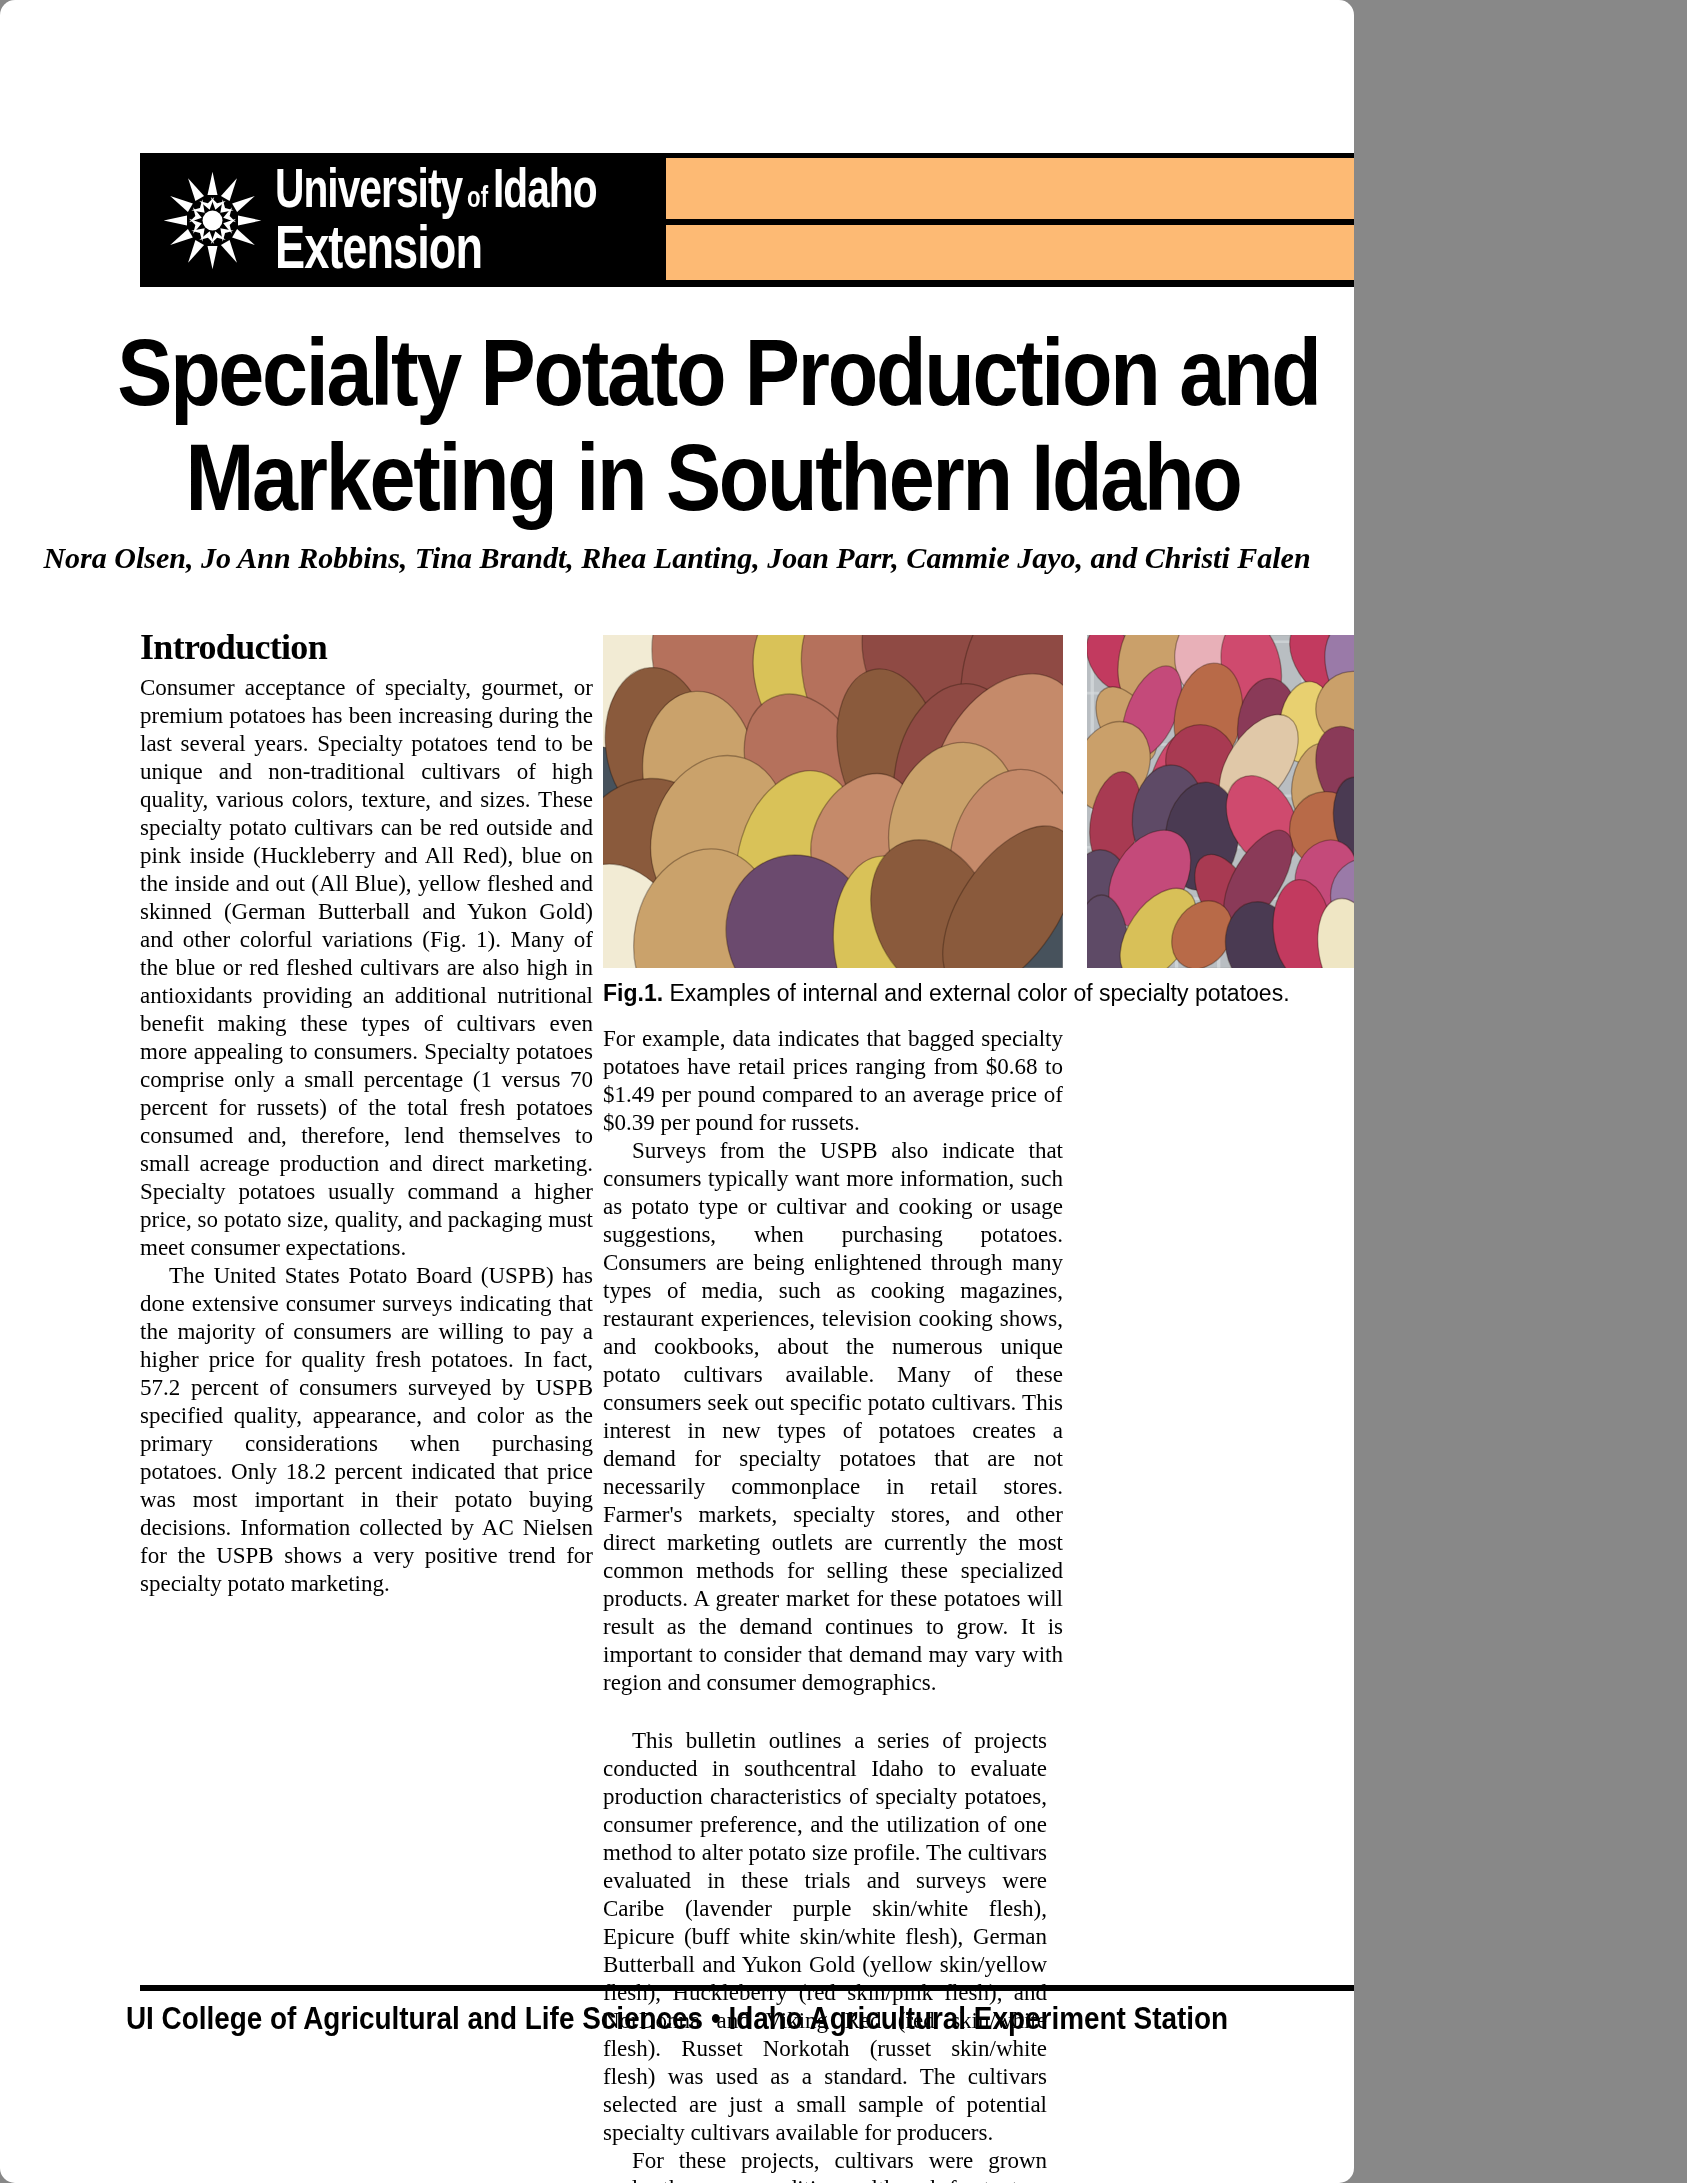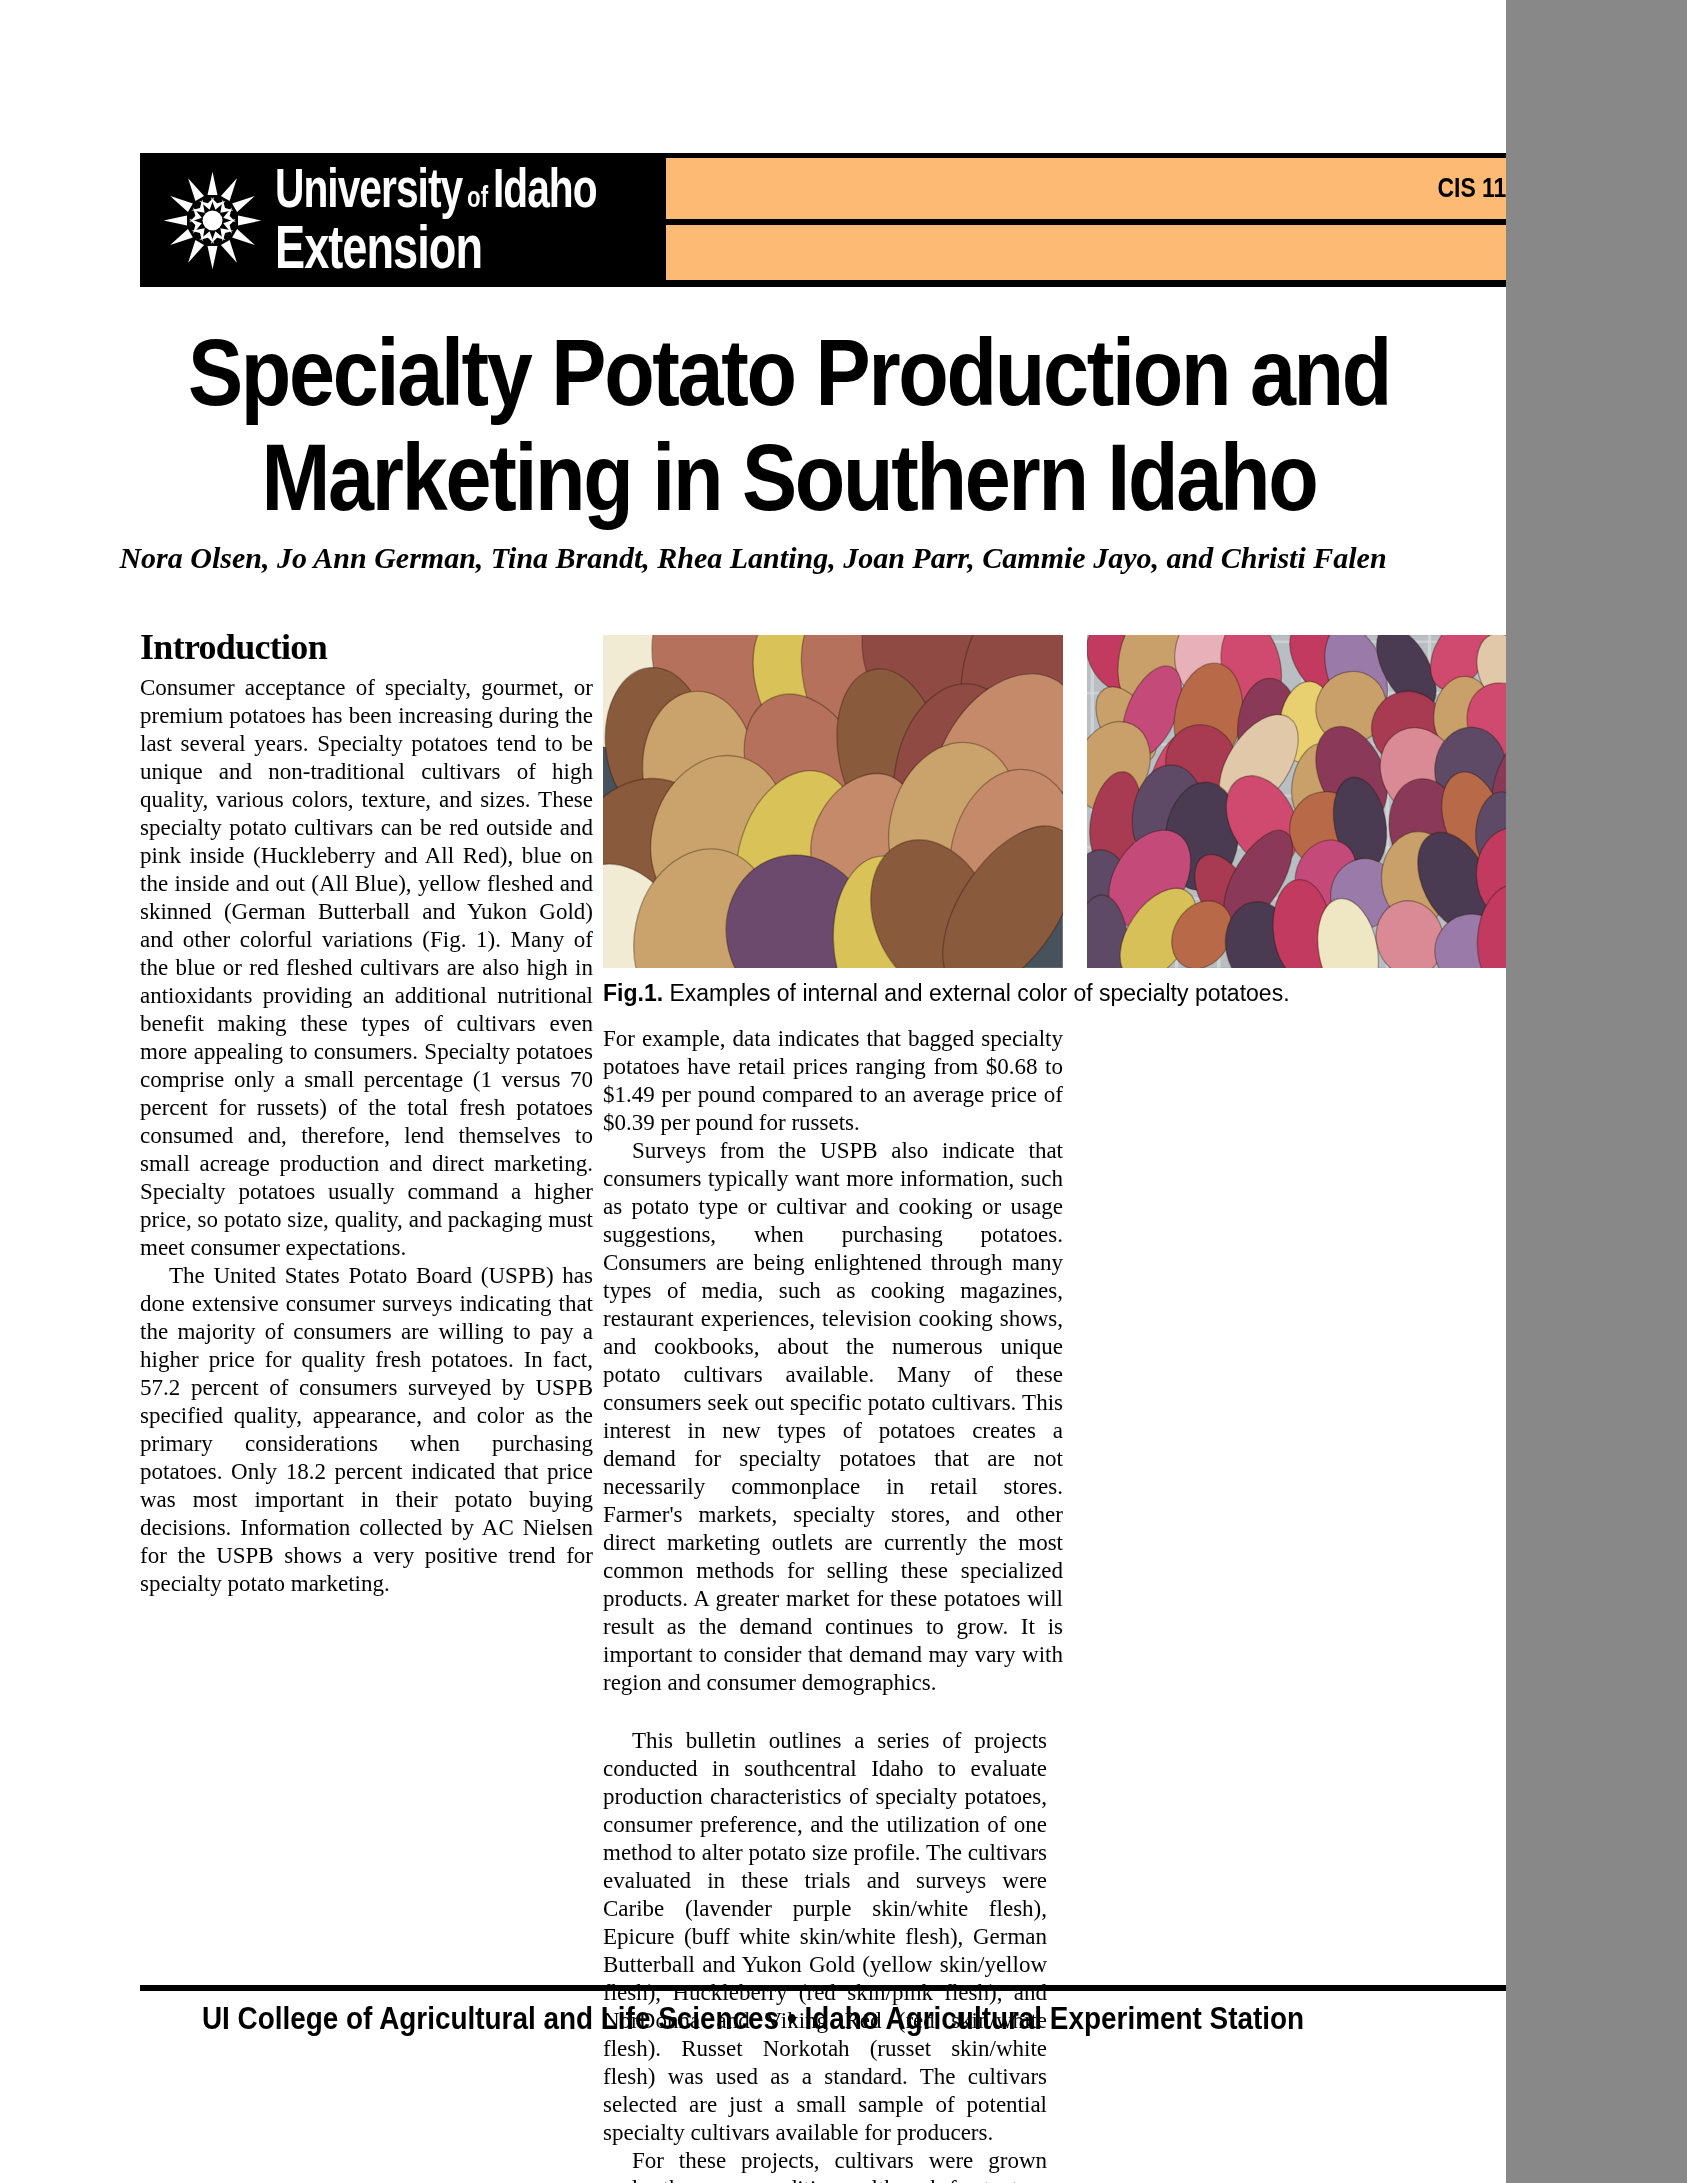--- a/index.html
+++ b/index.html
@@ -1,22 +1,23 @@
 <!DOCTYPE html>
 <html style="font-size:10.5px"><head>
 <meta charset="utf-8">
 <style>
   html,body{margin:0;padding:0;background:#888;}
   .page{
     position:relative;
-    width:1506px;height:2183px;
+    width:1354px;height:2183px;
     background:#ffffff;
     font-family:"Liberation Serif",serif;
     color:#000;
     overflow:hidden;
+    border-radius:15px;
   }
 
   
   .header{
     position:absolute;left:140px;top:153px;width:1406px;height:134px;
     background:#000;
   }
   .logo{
     position:absolute;left:17px;top:9.2px;height:116px;
     display:flex;align-items:center;gap:6.6px;
@@ -137,21 +138,21 @@
       </div>
       <div class="header-divider"></div>
       <div class="header-panel-row2"></div>
     </div>
   </div>
 
   <div class="title">
     <div class="title-line">Specialty Potato Production and</div>
     <div class="title-line">Marketing in Southern Idaho</div>
   </div>
-  <div class="authors">Nora Olsen, Jo Ann German, Tina Brandt, Rhea Lanting, Joan Parr, Cammie Jayo, and Christi Falen</div>
+  <div class="authors">Nora Olsen, Jo Ann Robbins, Tina Brandt, Rhea Lanting, Joan Parr, Cammie Jayo, and Christi Falen</div>
 
   <div class="col-left">
     <h2 class="sec-heading">Introduction</h2>
     <p class="bodytext">Consumer acceptance of specialty, gourmet, or premium potatoes has been increasing during the last several years. Specialty potatoes tend to be unique and non-traditional cultivars of high quality, various colors, texture, and sizes. These specialty potato cultivars can be red outside and pink inside (Huckleberry and All Red), blue on the inside and out (All Blue), yellow fleshed and skinned (German Butterball and Yukon Gold) and other colorful variations (Fig. 1). Many of the blue or red fleshed cultivars are also high in antioxidants providing an additional nutritional benefit making these types of cultivars even more appealing to consumers. Specialty potatoes comprise only a small percentage (1 versus 70 percent for russets) of the total fresh potatoes consumed and, therefore, lend themselves to small acreage production and direct marketing. Specialty potatoes usually command a higher price, so potato size, quality, and packaging must meet consumer expectations.</p>
     <p class="bodytext indent">The United States Potato Board (USPB) has done extensive consumer surveys indicating that the majority of consumers are willing to pay a higher price for quality fresh potatoes. In fact, 57.2 percent of consumers surveyed by USPB specified quality, appearance, and color as the primary considerations when purchasing potatoes. Only 18.2 percent indicated that price was most important in their potato buying decisions. Information collected by AC Nielsen for the USPB shows a very positive trend for specialty potato marketing.</p>
   </div>
 
   <div class="figure-area">
     <div class="photos">
       <svg class="photo" id="photo-left" width="460" height="333" viewBox="0 0 698 505">

